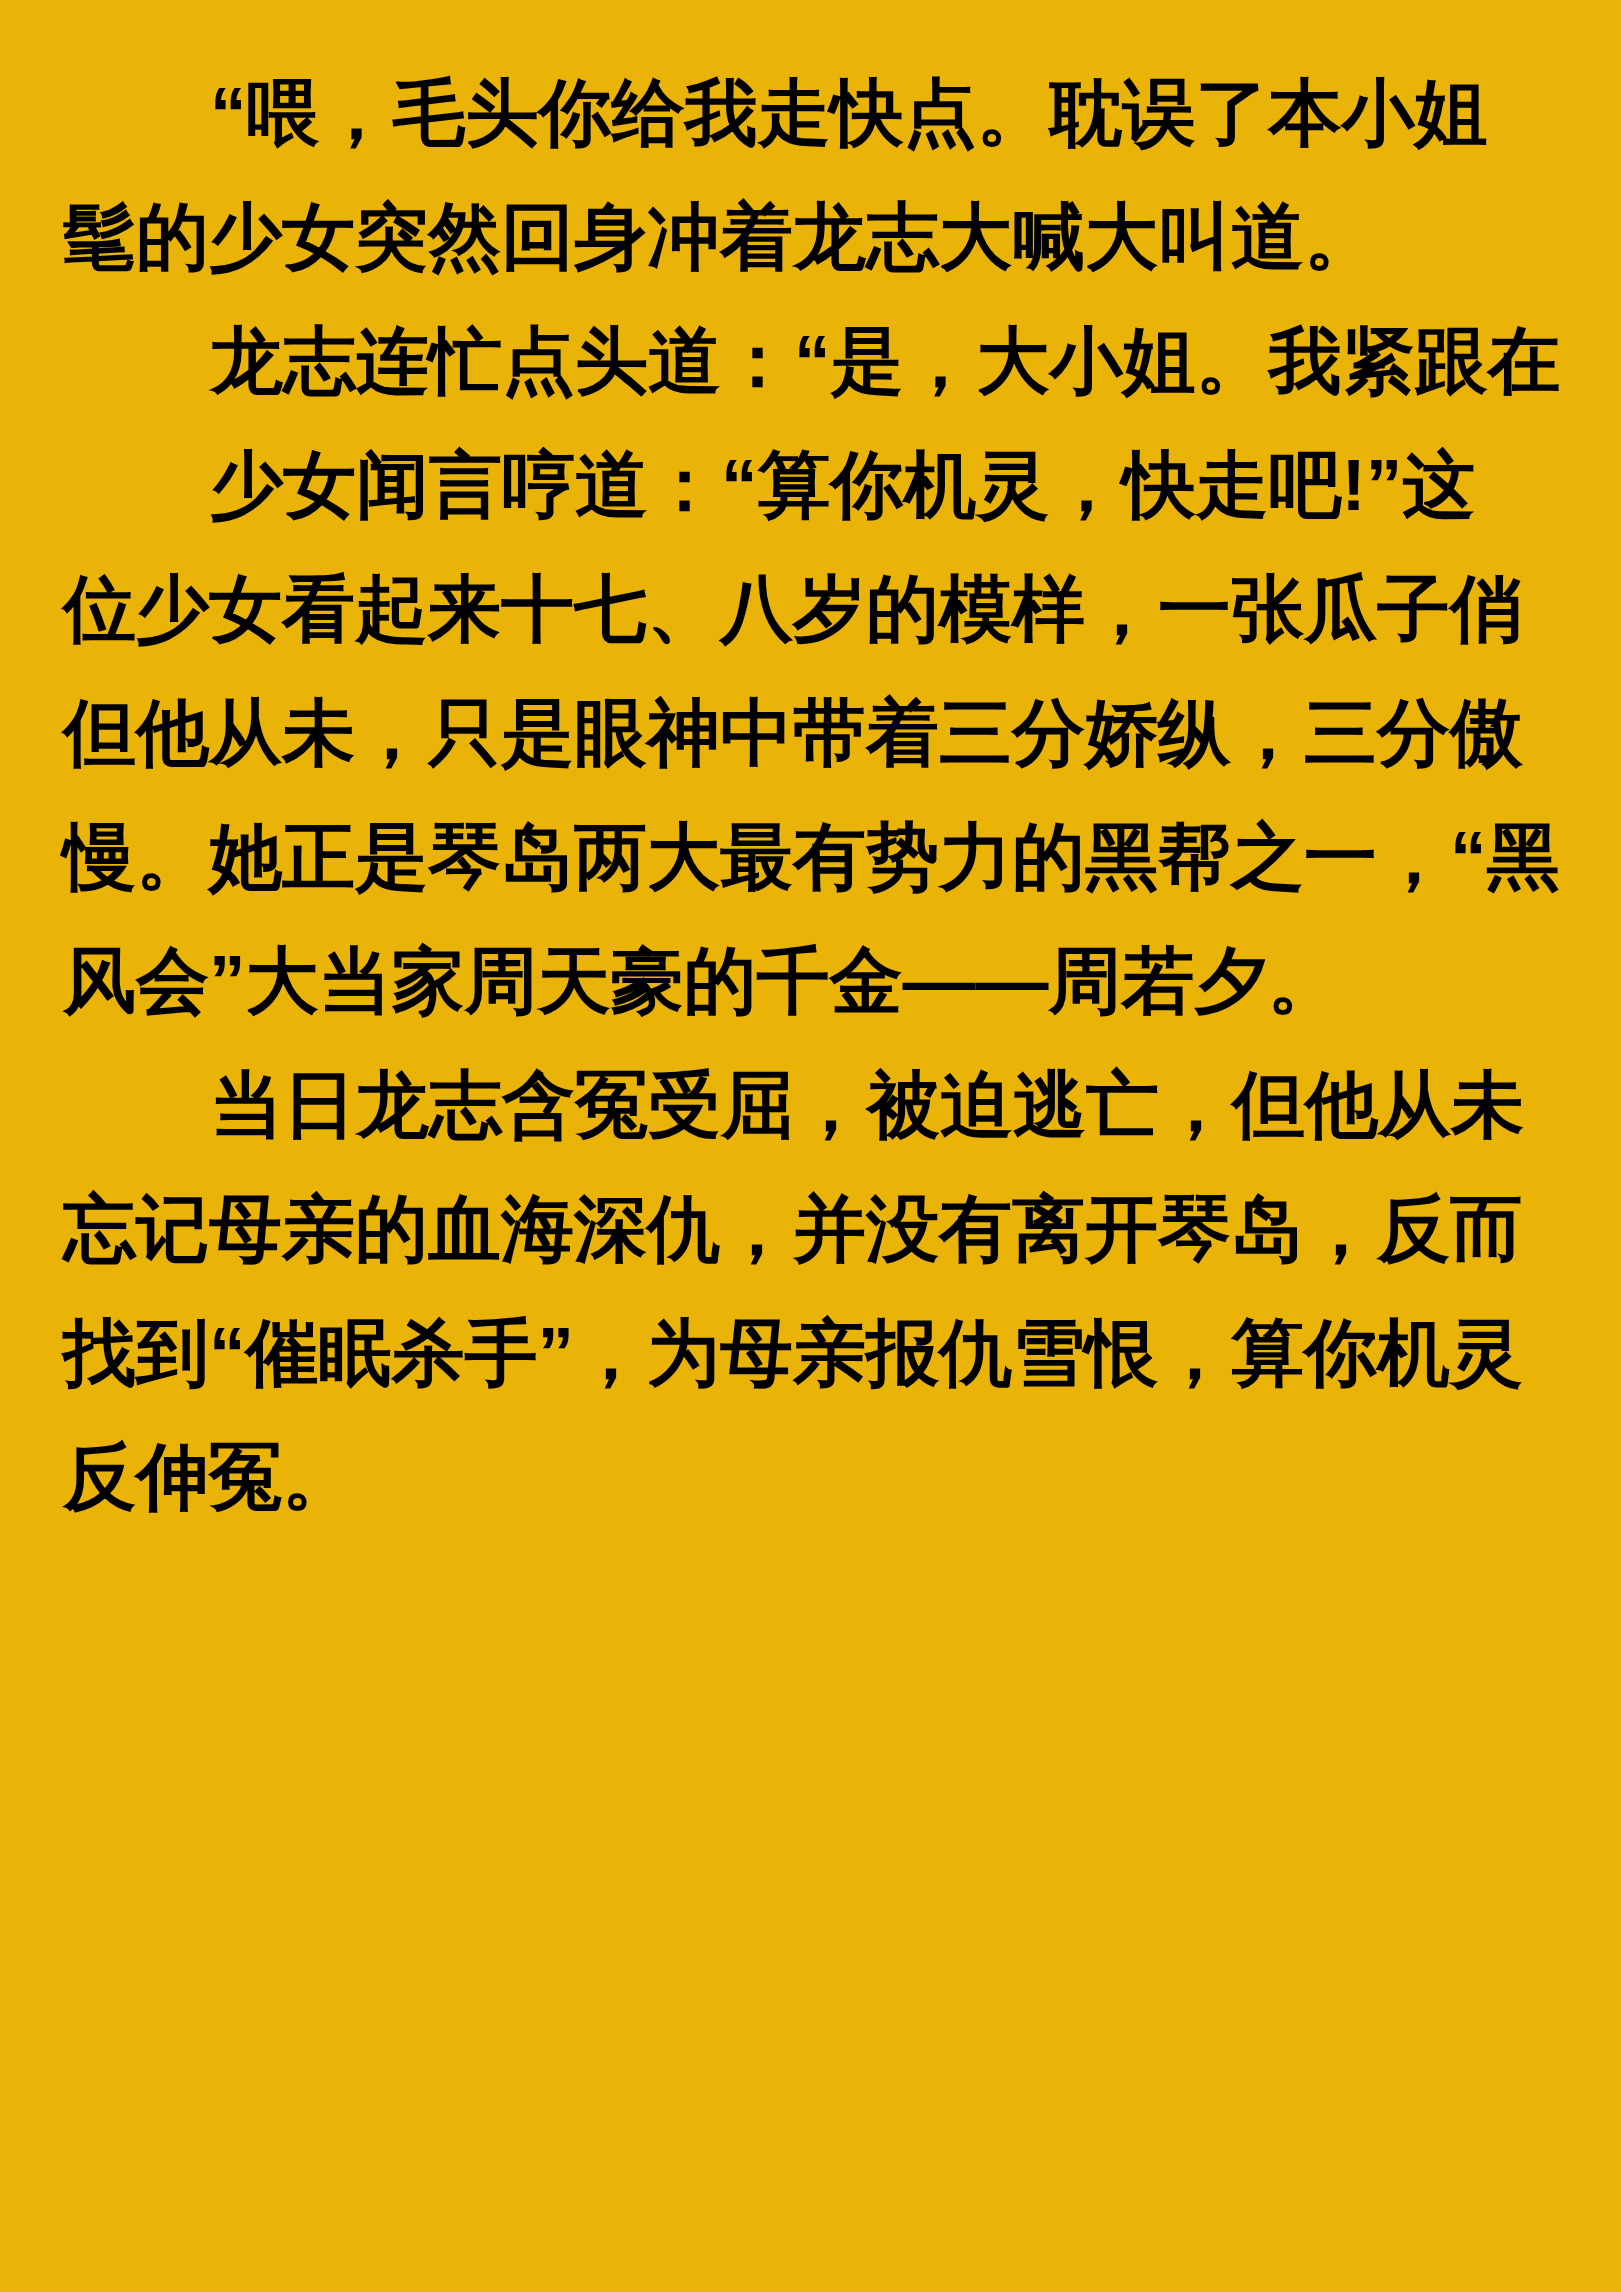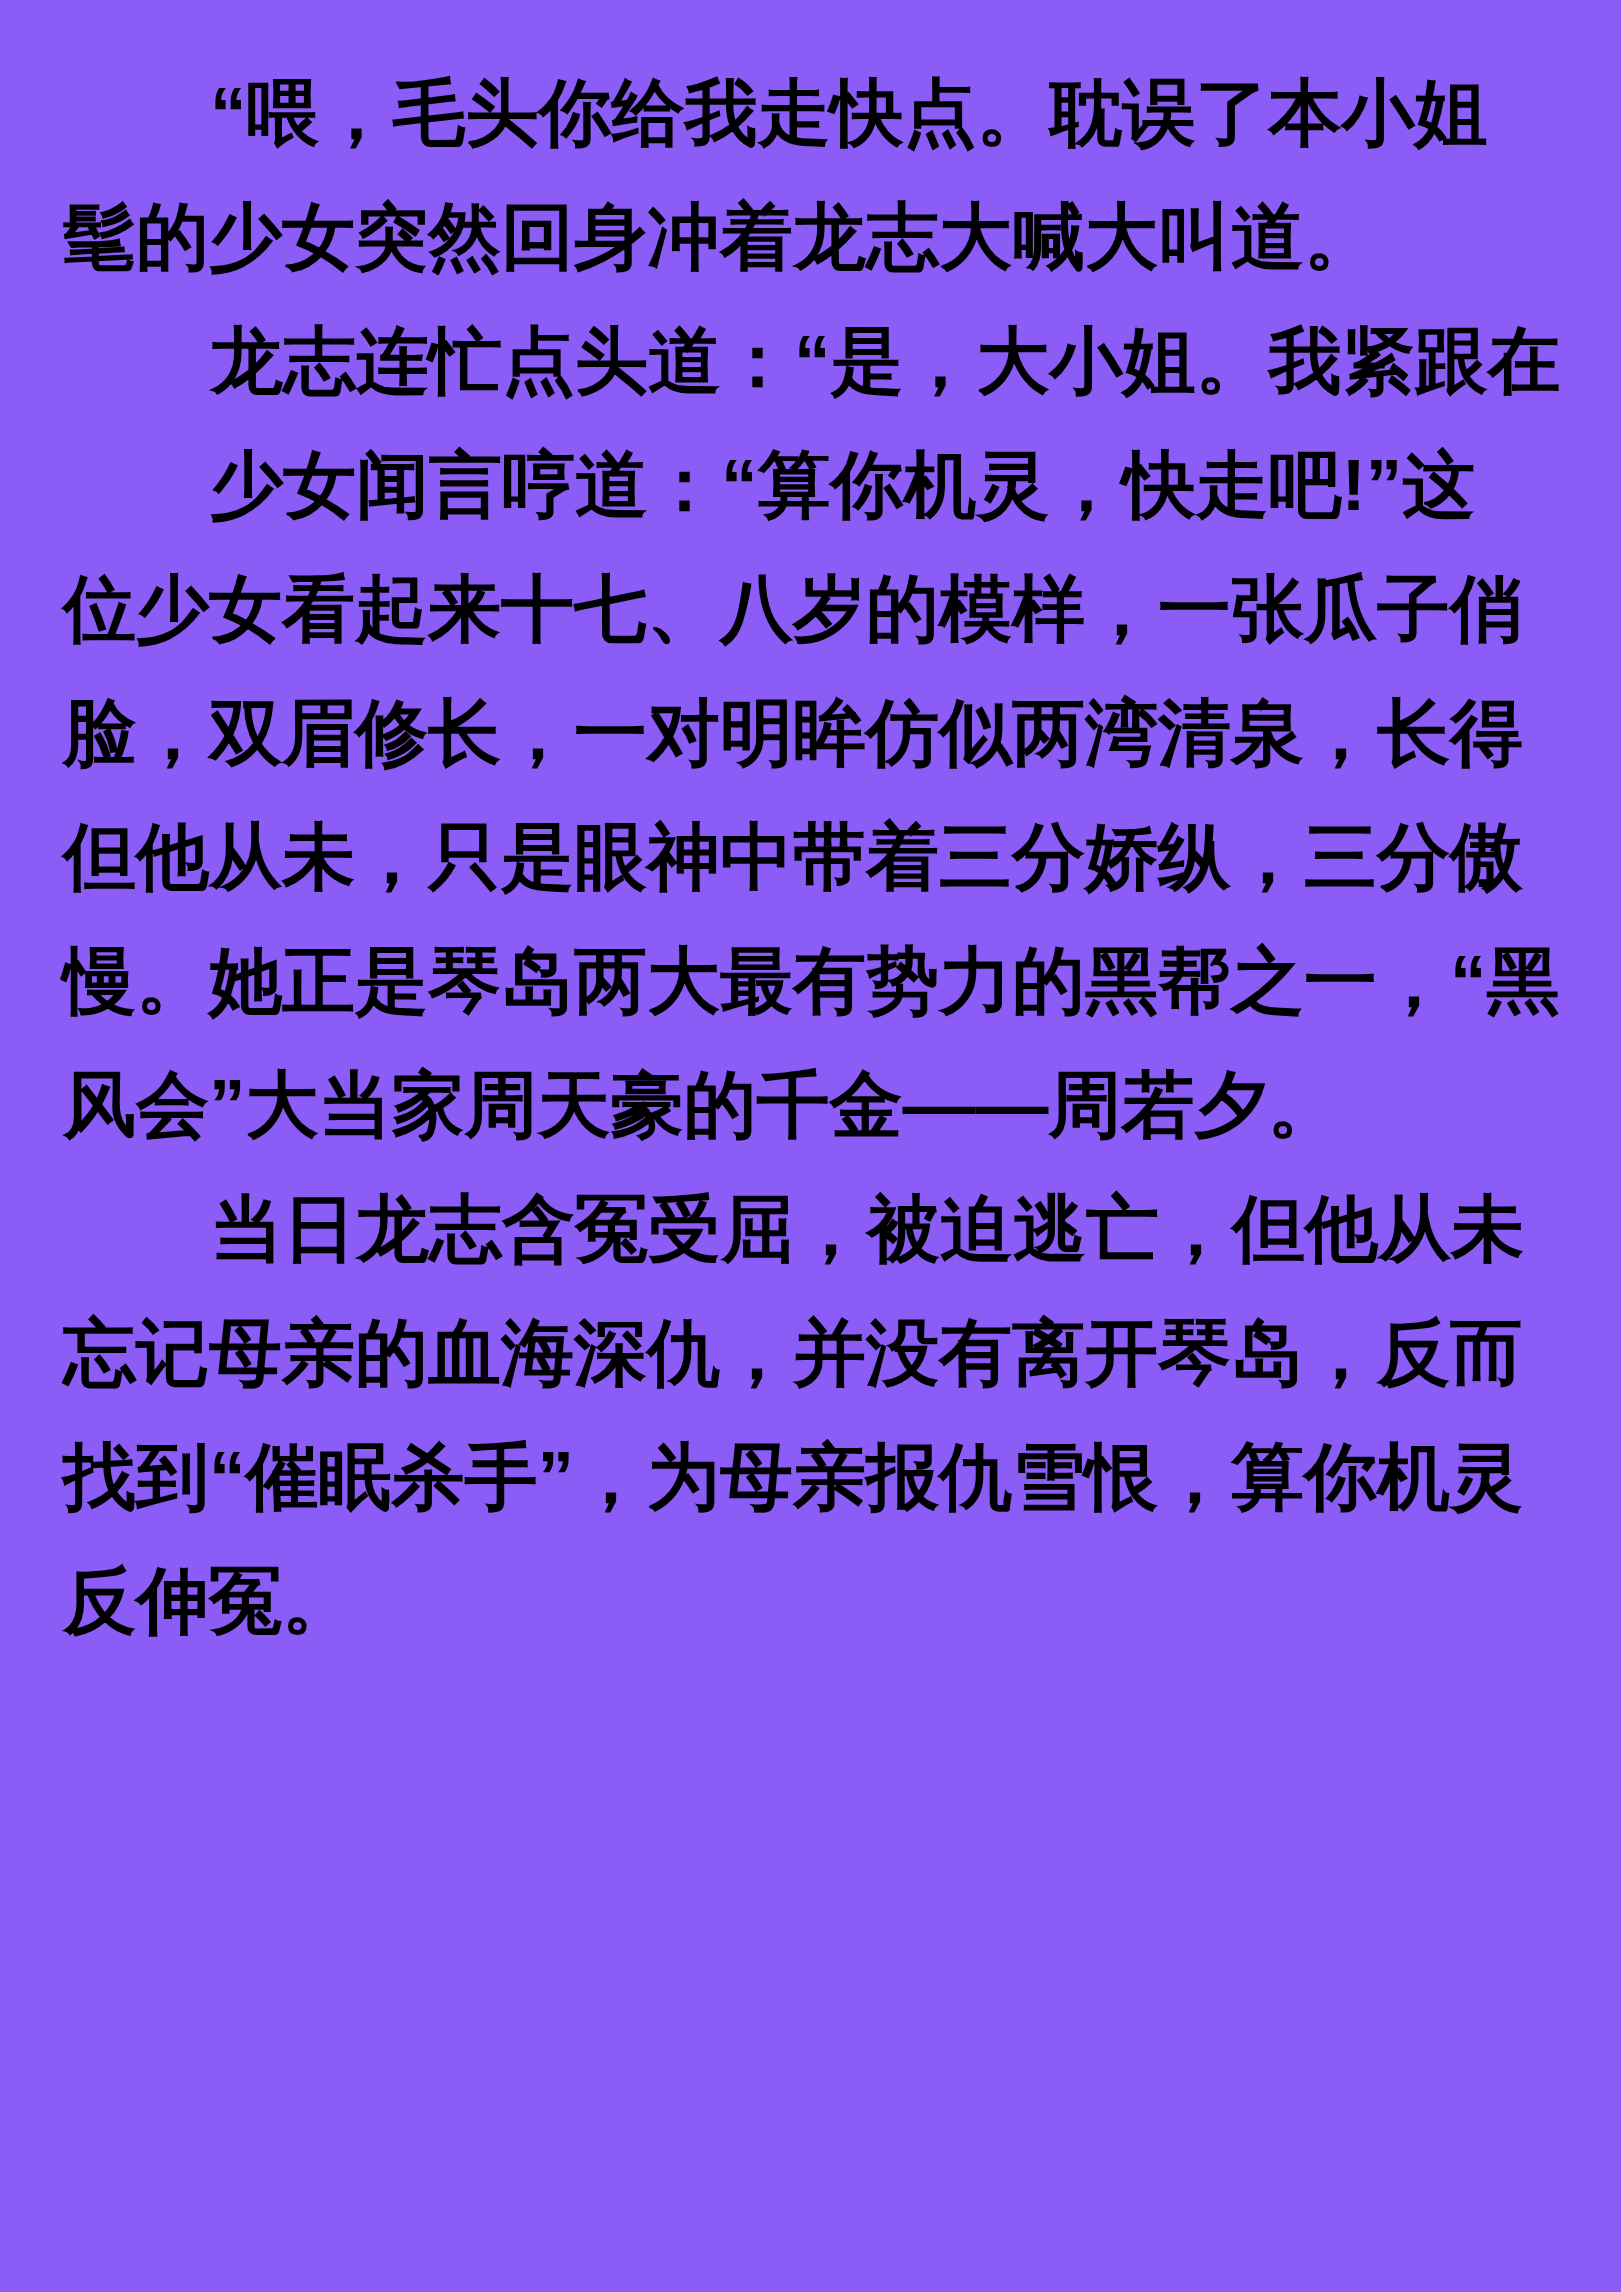--- a/index.html
+++ b/index.html
@@ -4,21 +4,21 @@
 <style>
   html, body {
     margin: 0;
     padding: 0;
     background: #ffffff;
   }
   .ebook-page {
     position: relative;
     width: 1621px;
     height: 2293px;
-    background: #8b5cf6;
+    background: #eab308;
     overflow: hidden;
     box-sizing: border-box;
     padding: 51px 57px 0 63px;
     font-family: "Liberation Sans", sans-serif;
     font-weight: bold;
     color: #000000;
   }
   .paragraph {
     margin: 0;
     padding: 0;
@@ -45,21 +45,20 @@
     <div class="line">髦的少女突然回身冲着龙志大喊大叫道。</div>
   </div>
 
   <div class="paragraph">
     <div class="line first">龙志连忙点头道：“是，大小姐。我紧跟在</div>
   </div>
 
   <div class="paragraph">
     <div class="line first">少女闻言哼道：“算你机灵，快走吧!”这</div>
     <div class="line">位少女看起来十七、八岁的模样，一张瓜子俏</div>
-    <div class="line">脸，双眉修长，一对明眸仿似两湾清泉，长得</div>
     <div class="line">但他从未，只是眼神中带着三分娇纵，三分傲</div>
     <div class="line">慢。她正是琴岛两大最有势力的黑帮之一，“黑</div>
     <div class="line">风会”大当家周天豪的千金——周若夕。</div>
   </div>
 
   <div class="paragraph">
     <div class="line first">当日龙志含冤受屈，被迫逃亡，但他从未</div>
     <div class="line">忘记母亲的血海深仇，并没有离开琴岛，反而</div>
     <div class="line">找到“催眠杀手”，为母亲报仇雪恨，算你机灵</div>
     <div class="line">反伸冤。</div>

